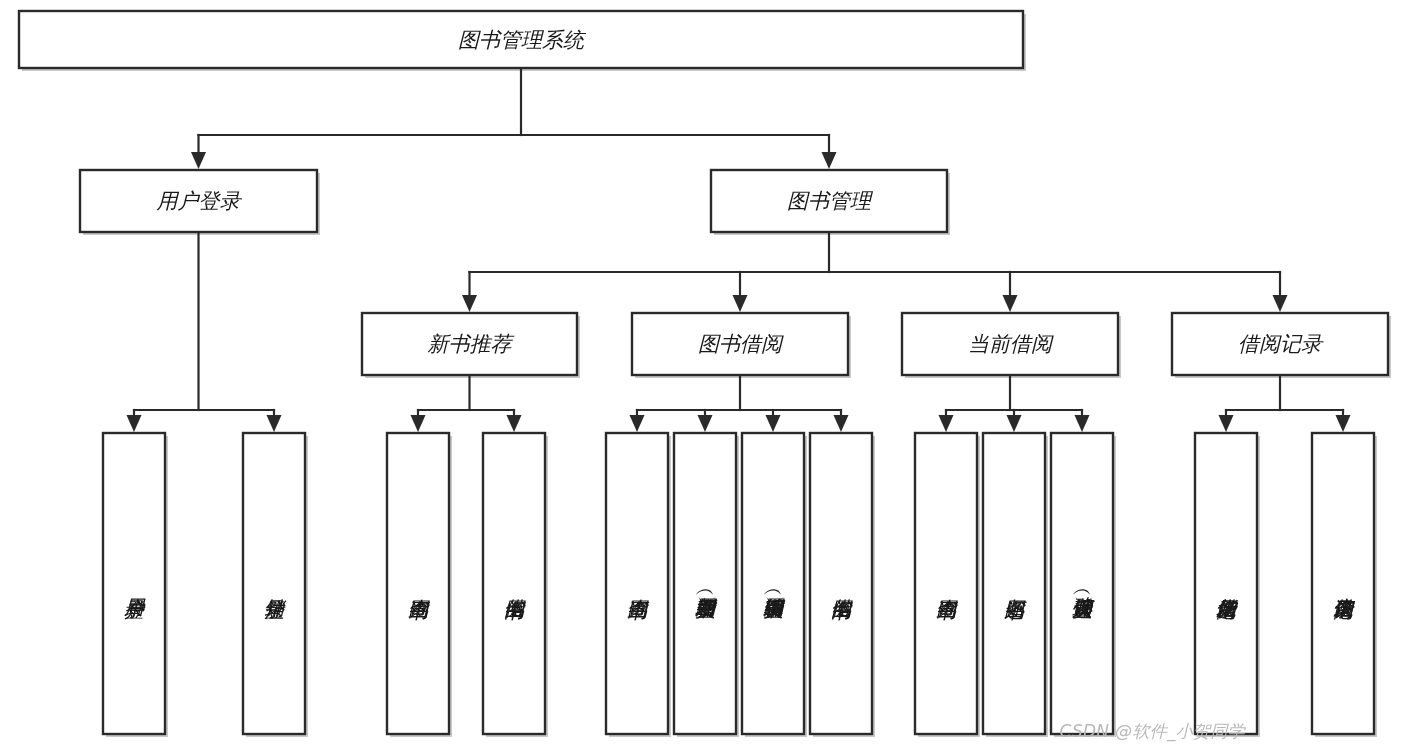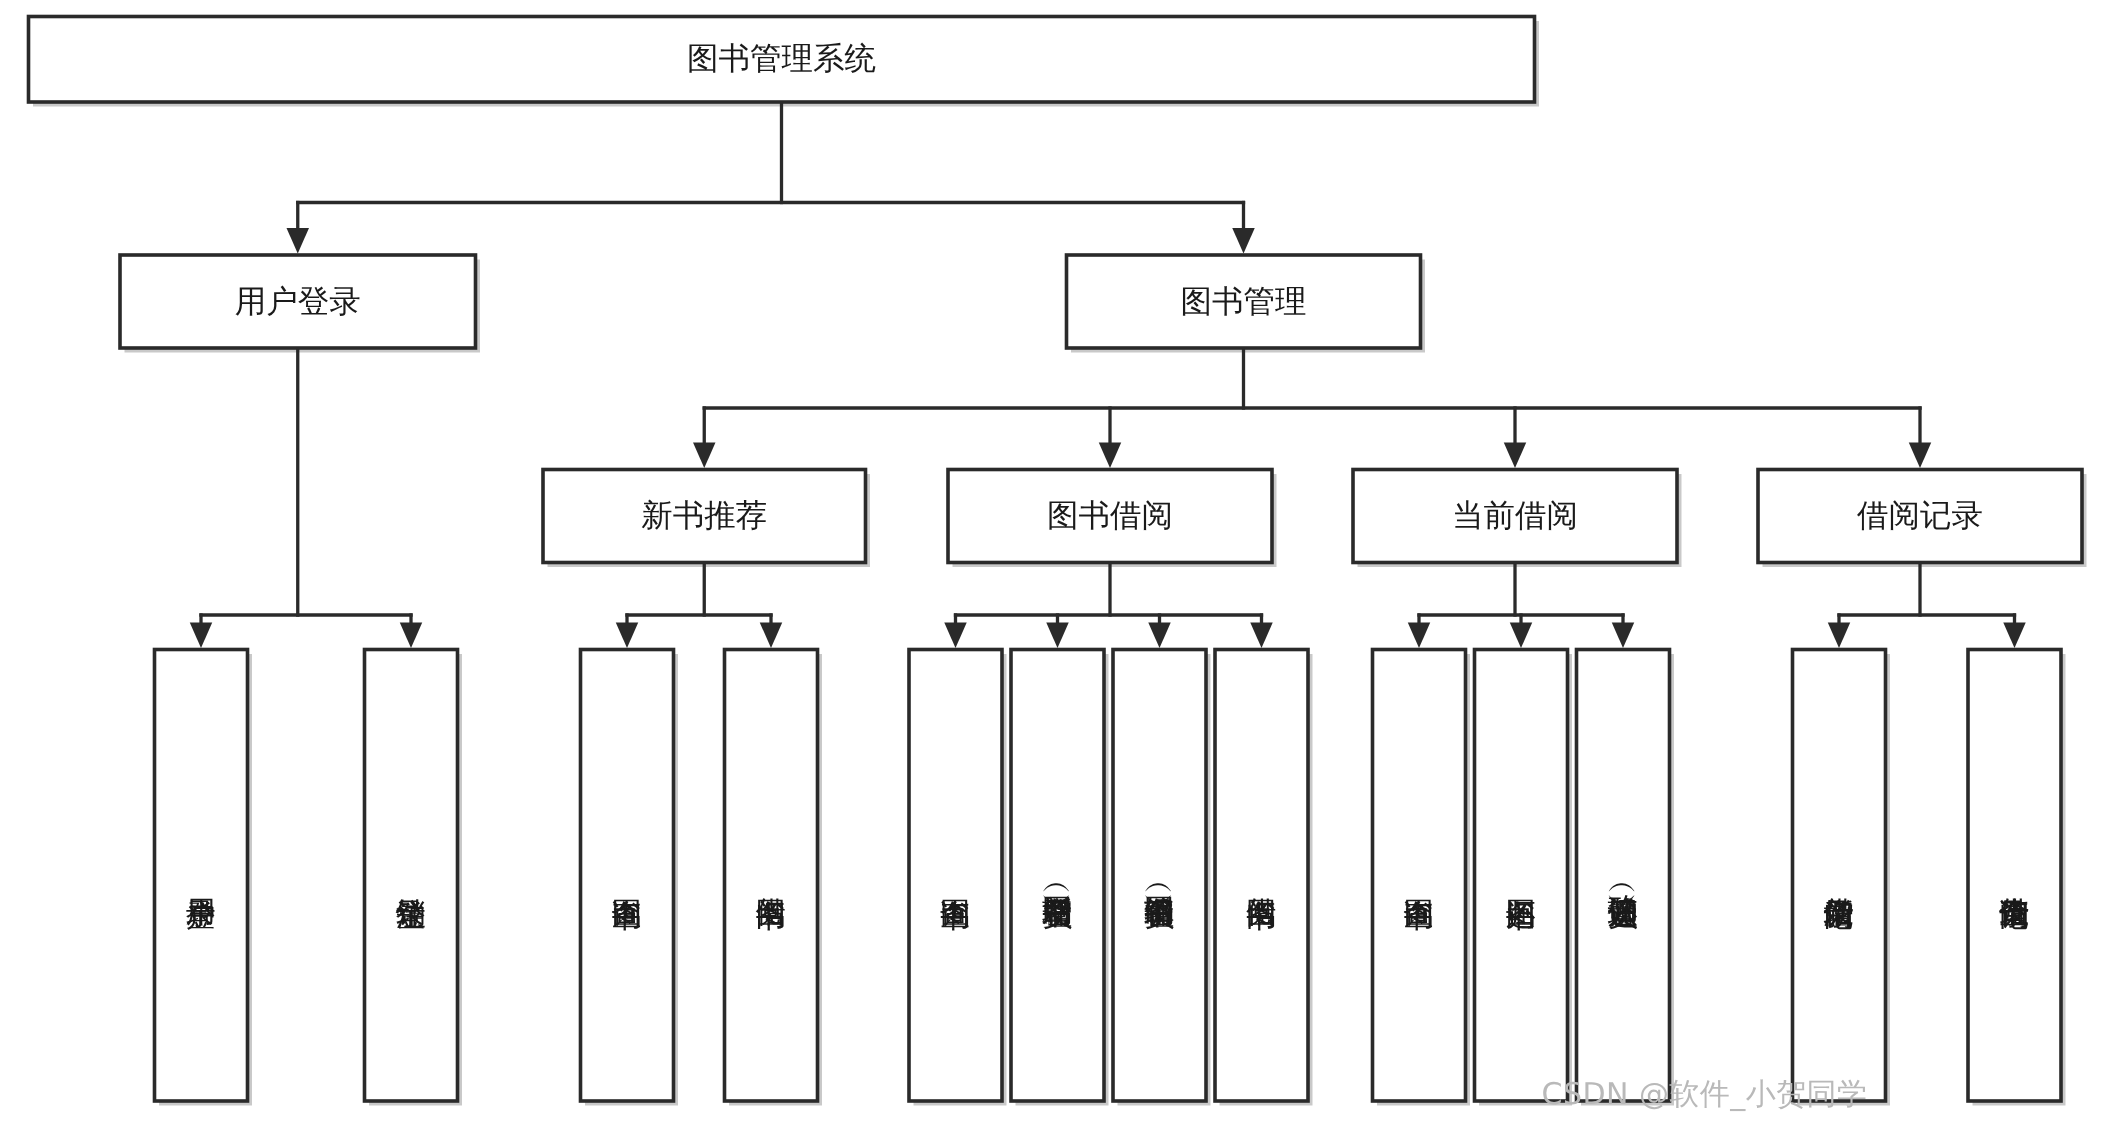--- a/index.html
+++ b/index.html
@@ -11,20 +11,21 @@
     width: 1405px;
     height: 747px;
     font-family: "DejaVu Sans", "Liberation Sans", sans-serif;
     overflow: hidden;
   }
   #diagram-root {
     position: relative;
     width: 1253px;
     height: 747px;
     background: #ffffff;
+    font-style: italic;
   }
   svg.diagram {
     position: absolute;
     top: 0;
     left: 0;
     width: 1405px;
     height: 747px;
     display: block;
   }
   .node-rect {
@@ -67,21 +68,21 @@
     color: #1a1a1a;
     letter-spacing: 0.5px;
     white-space: nowrap;
     text-align: center;
   }
   .watermark {
     position: absolute;
     right: 8px;
     bottom: 4px;
     font-family: "DejaVu Sans", "Liberation Sans", sans-serif;
-    font-size: 20px;
+    font-size: 17px;
     color: #b9b9b9;
     letter-spacing: 0.3px;
     white-space: nowrap;
   }
 </style>
 </head>
 <body>
 
 <div id="diagram-root">
 

